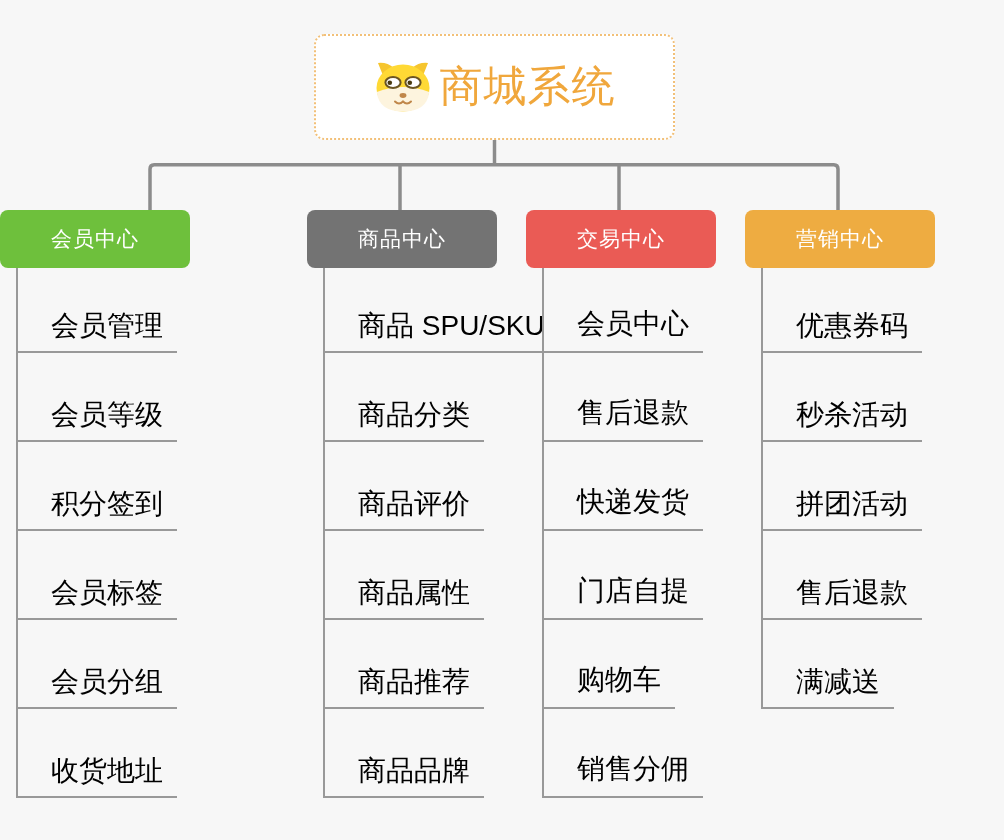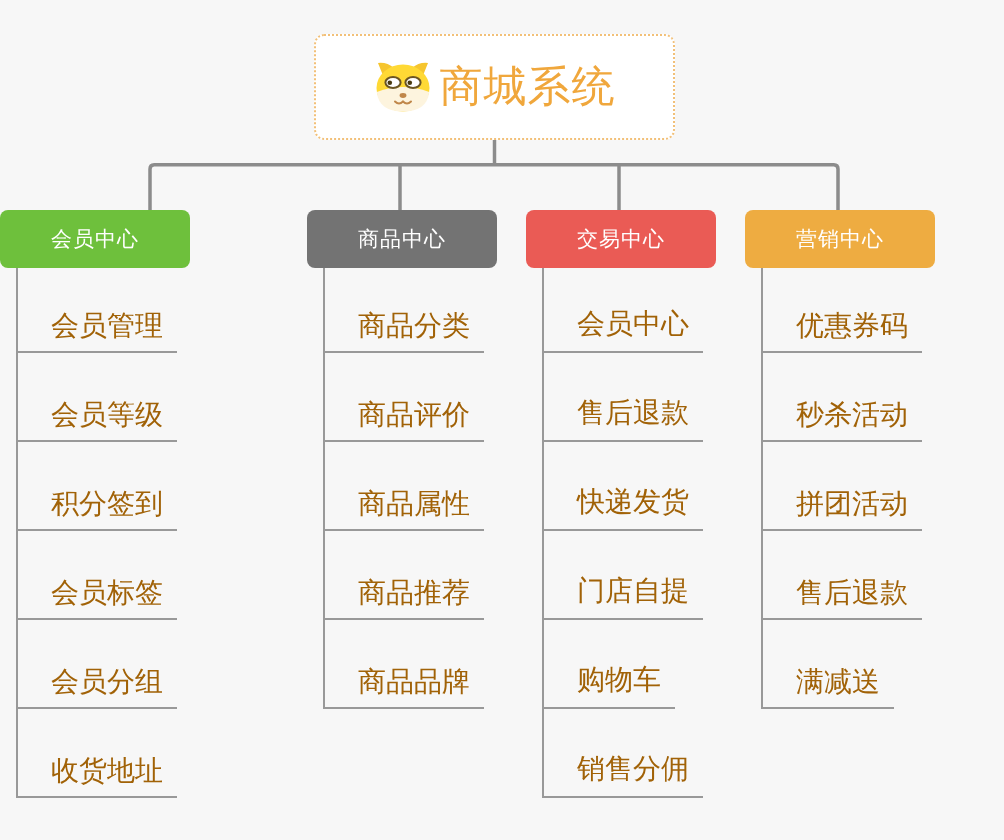--- a/index.html
+++ b/index.html
@@ -56,21 +56,21 @@
     display:flex;
     flex-direction:column;
     align-items:flex-start;
   }
   .leaf-item{
     margin-top:45px;
     padding:0 14px 8px 33px;
     border-bottom:2px solid #999999;
     font-size:28px;
     line-height:34px;
-    color:#a16207;
+    color:#000000;
     white-space:nowrap;
   }
   .leaf-item:first-child{margin-top:41px;}
 </style>
 </head>
 <body>
 
 <div class="canvas">
 
   <svg class="tree-connector" width="1004" height="215" viewBox="0 0 1004 215">
@@ -92,20 +92,21 @@
       <circle cx="35.8" cy="22.8" r="2.3" fill="#4a3a10"></circle>
       <ellipse cx="29" cy="35.5" rx="3.4" ry="2.4" fill="#c0874a"></ellipse>
       <path d="M21 41.5 Q25 45.5 29 41.5 Q33 45.5 37 41.5" fill="none" stroke="#c0874a" stroke-width="2" stroke-linecap="round"></path>
     </svg>
     <span class="root-title">商城系统</span>
   </div>
 
   <div class="branch">
     <div class="branch-header" style="background-color: #737373;">商品中心</div>
     <div class="subtree">
+      <div class="leaf-item">商品 SPU/SKU</div>
       <div class="leaf-item">商品分类</div>
       <div class="leaf-item">商品评价</div>
       <div class="leaf-item">商品属性</div>
       <div class="leaf-item">商品推荐</div>
       <div class="leaf-item">商品品牌</div>
     </div>
   </div>
 
   <div class="branch">
     <div class="branch-header" style="background-color: rgb(234, 91, 85);">交易中心</div>

